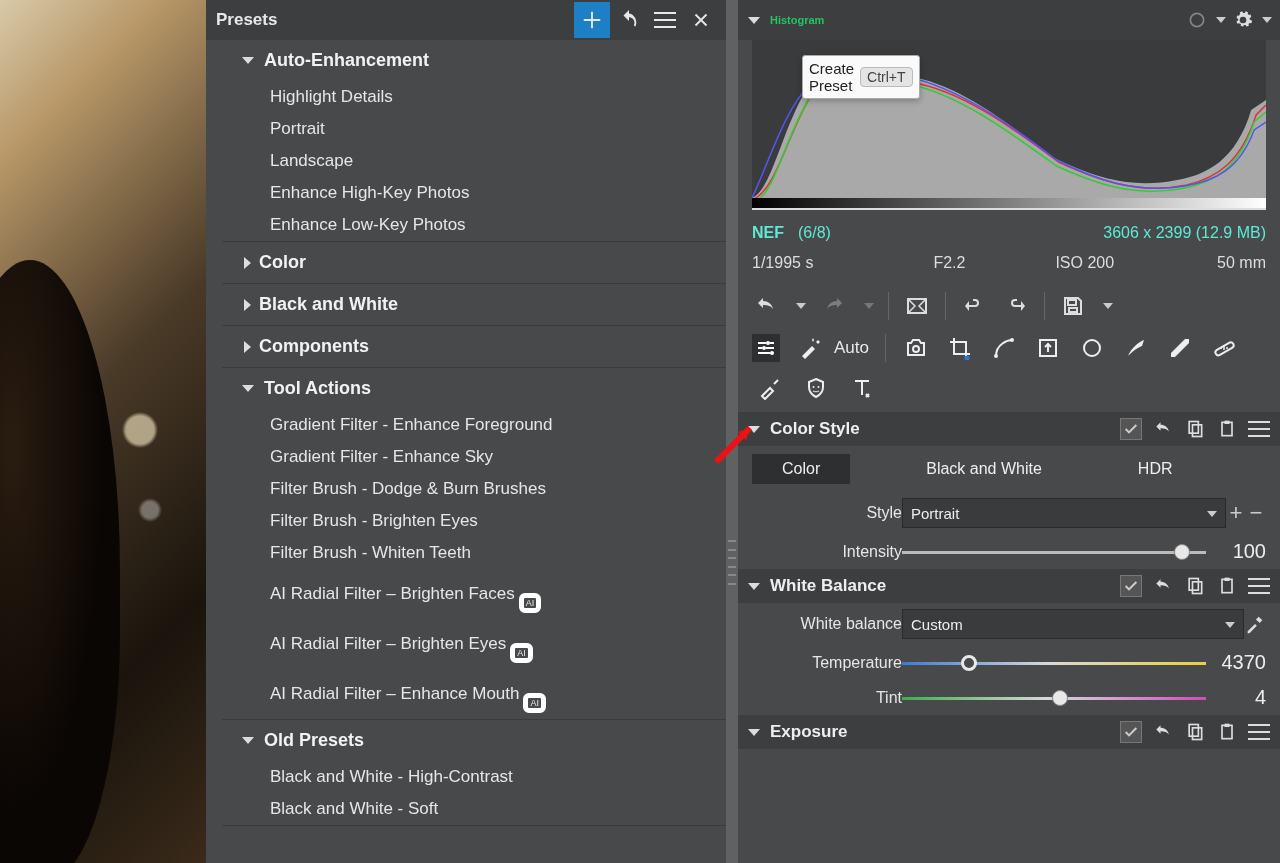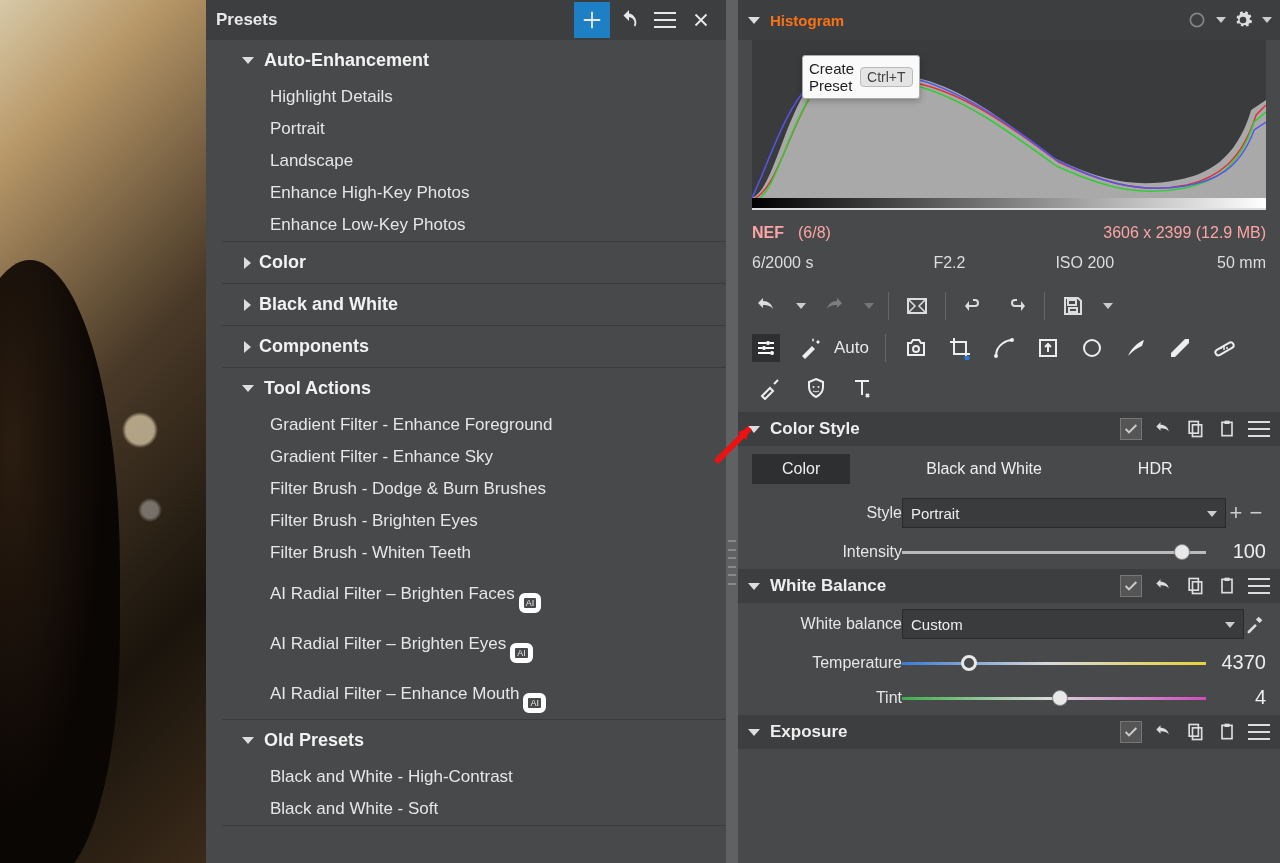--- a/index.html
+++ b/index.html
@@ -38,32 +38,32 @@
 
   
   .divider { width:12px; background:#606163; position:relative; }
   .grip { position:absolute; top:540px; left:2px; width:8px; height:45px; display:flex; flex-direction:column; justify-content:space-between; }
   .grip span { height:2px; background:#888; }
 
   
   .dev-panel { flex:1; background:#48494b; display:flex; flex-direction:column; position:relative; }
   .dev-header { height:40px; background:#3d3e40; display:flex; align-items:center; padding:0 8px 0 10px; }
   .dev-header .caret { margin-right:10px; }
-  .dev-title { font-size:15px; font-weight:600; flex:1; color:#f97316; }
+  .dev-title { font-size:11px; font-weight:600; flex:1; color:#22c55e; }
   .dev-hdr-icons { display:flex; align-items:center; gap:6px; color:#ccc; }
   .dev-hdr-icons .ic { width:22px; height:22px; display:flex; align-items:center; justify-content:center; }
   .ic svg { width:20px; height:20px; fill:currentColor; }
 
   .histo-wrap { padding:0 14px 8px 14px; }
   .histo { width:100%; height:168px; background:#3a3b3d; position:relative; }
   .histo svg { width:100%; height:168px; display:block; }
   .histo-baseline { height:10px; background:linear-gradient(90deg,#000,#fff); margin-top:-10px; position:relative; z-index:2;}
   .histo-axis { height:2px; background:#ddd; }
 
-  .meta1 { display:flex; padding:6px 14px; font-size:16px; color:#fca5a5; }
+  .meta1 { display:flex; padding:6px 14px; font-size:16px; color:#5eead4; }
   .meta1 .fmt { font-weight:700; margin-right:14px; }
   .meta1 .dim { margin-left:auto; }
   .meta2 { display:flex; padding:6px 14px 14px 14px; font-size:16px; color:#ddd; }
   .meta2 span:nth-child(2){ margin-left:120px;}
   .meta2 span:nth-child(3){ margin-left:90px;}
   .meta2 span:nth-child(4){ margin-left:auto;}
 
   .toolbar { display:flex; align-items:center; gap:14px; padding:6px 14px; color:#ddd; }
   .tb-sep { width:1px; height:28px; background:#666; }
   .tbtn { width:28px; height:28px; display:flex; align-items:center; justify-content:center; cursor:pointer; }
@@ -286,21 +286,21 @@
       <div class="histo-baseline"></div>
       <div class="histo-axis"></div>
     </div>
 
     <div class="meta1">
       <span class="fmt">NEF</span>
       <span>(6/8)</span>
       <span class="dim">3606 x 2399 (12.9 MB)</span>
     </div>
     <div class="meta2">
-      <span>6/2000 s</span>
+      <span>1/1995 s</span>
       <span>F2.2</span>
       <span>ISO 200</span>
       <span>50 mm</span>
     </div>
 
     <div class="toolbar">
       <div class="tbtn">
           <svg viewBox="0 0 24 24">
             <path d="M9 14l-5-5 5-5v3c5 0 9 3 10 8-2-3-5-4-10-4v3z"></path>
           </svg>

